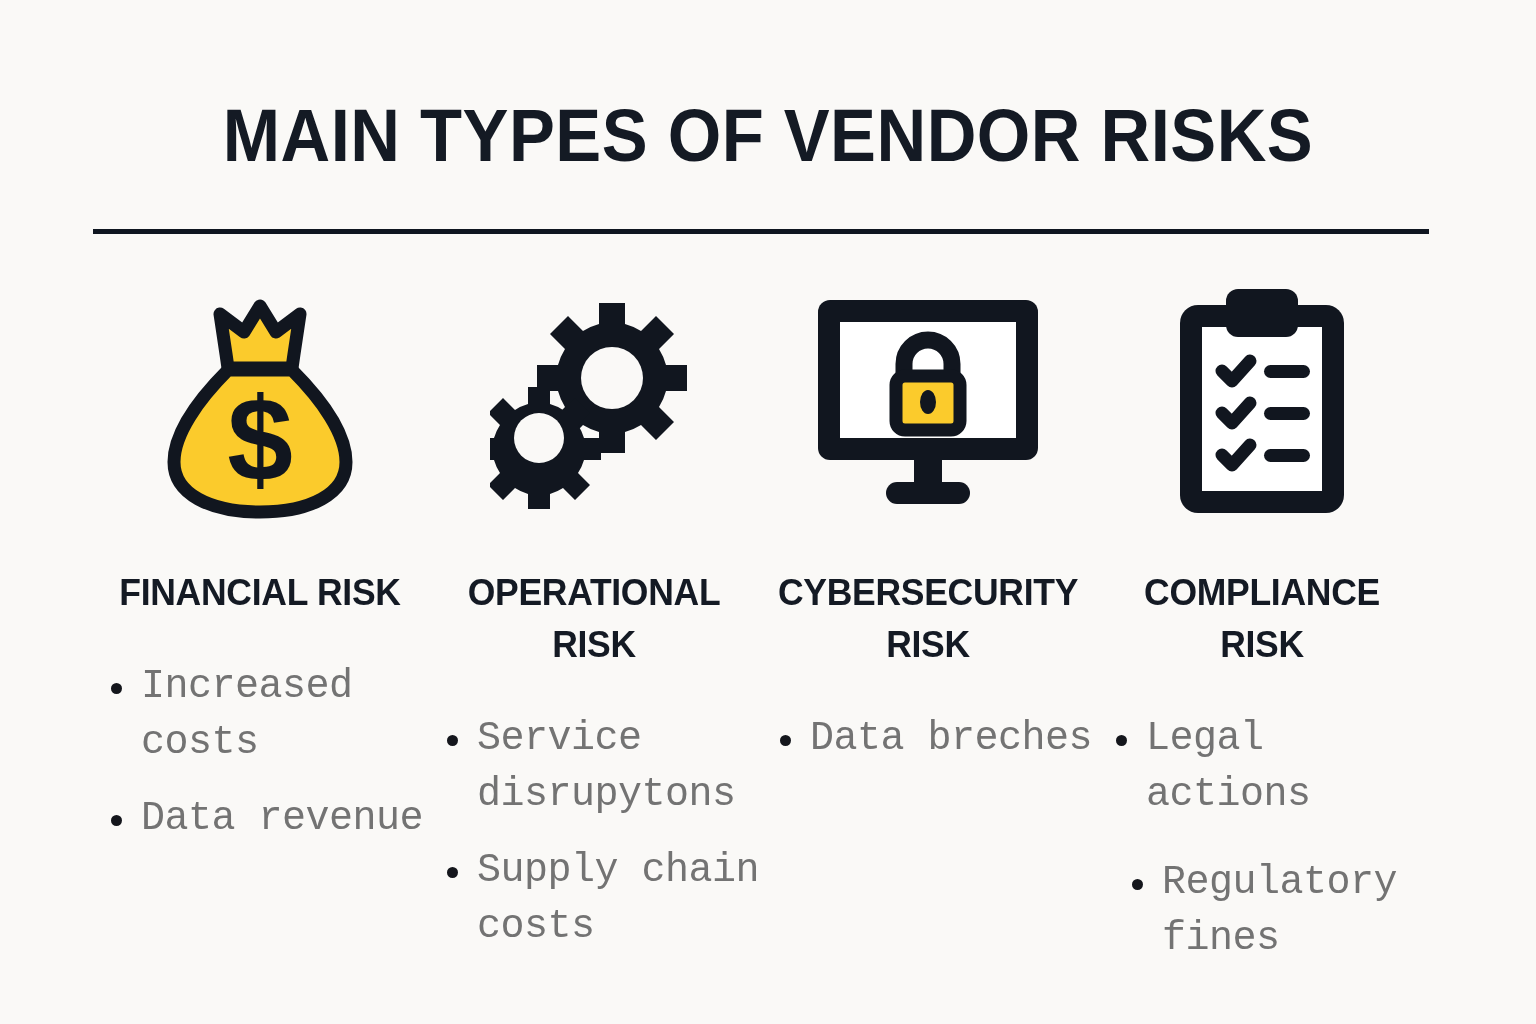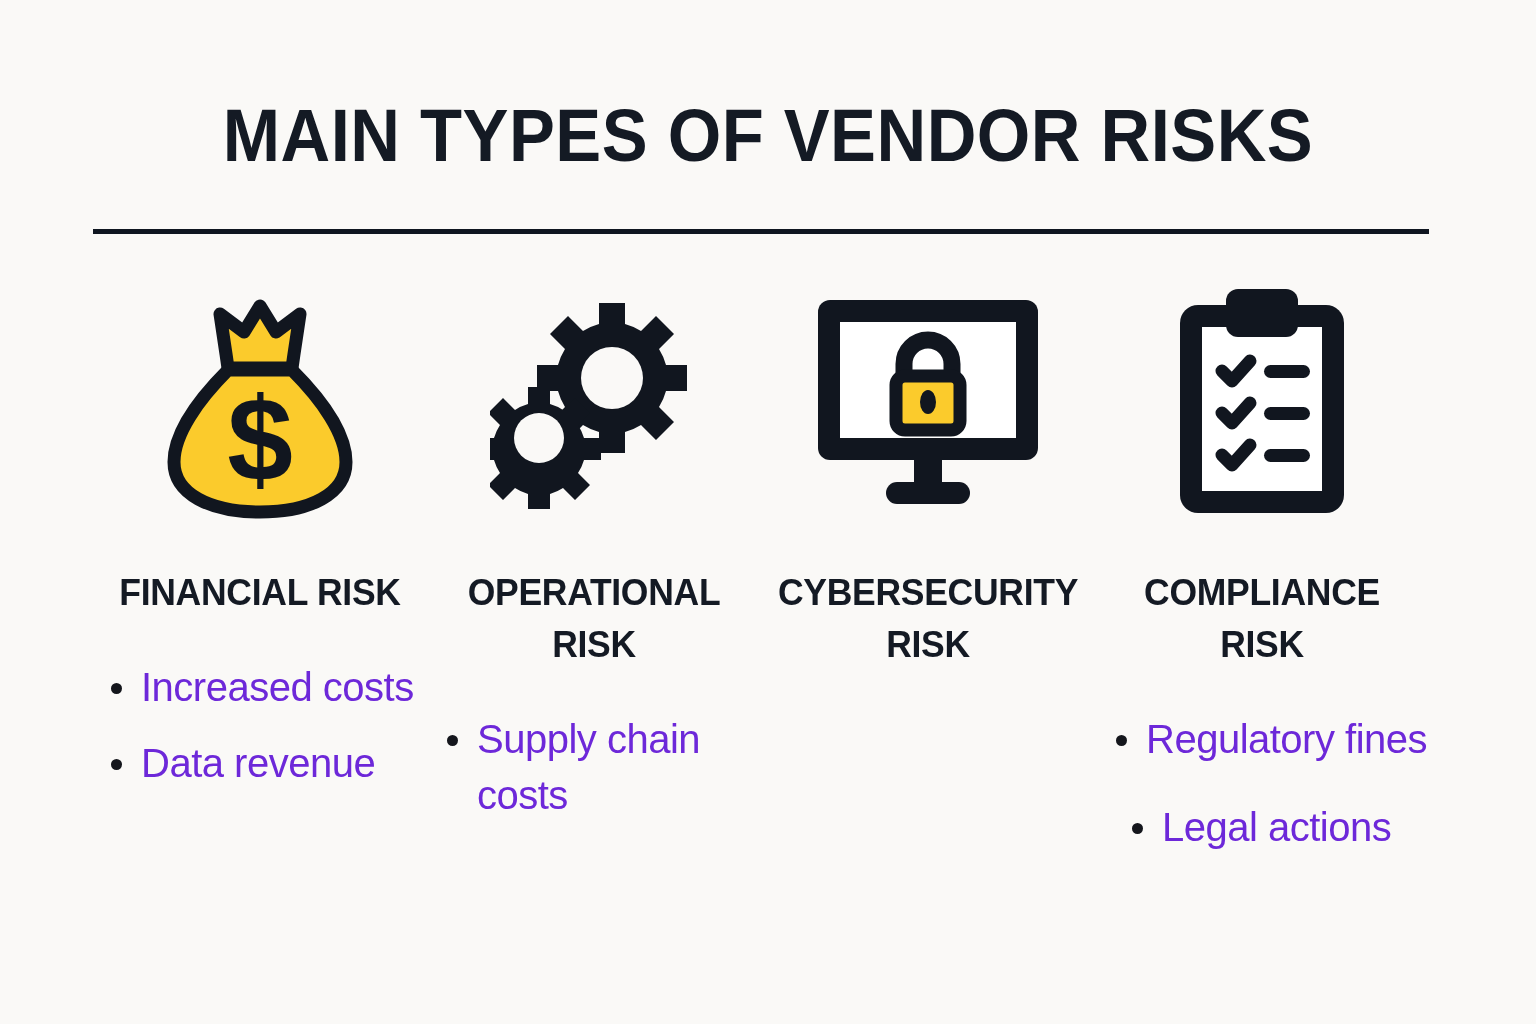--- a/index.html
+++ b/index.html
@@ -85,24 +85,24 @@
     color: #141a24;
     width: 340px;
     transform: scaleX(0.96);
   }
 
   .bullets {
     margin-top: 40px;
     width: 334px;
     padding: 0;
     list-style: none;
-    font-family: Liberation Sans, sans-serif;
+    font-family: Liberation Mono, monospace;
     font-size: 40px;
     line-height: 56px;
-    color: #6d28d9;
+    color: #737373;
   }
 
   .bullets li {
     position: relative;
     padding-left: 42px;
     margin-bottom: 20px;
     letter-spacing: -0.5px;
   }
 
   .bullets li::before {
@@ -169,20 +169,21 @@
             <path d="M50 92 h22 v17 a48 48 0 0 1 13 6 l12-12 15 15 -12 12 a48 48 0 0 1 6 13 h17 v22 h-17
                      a48 48 0 0 1 -6 13 l12 12 -15 15 -12-12 a48 48 0 0 1 -13 6 v17 h-22 v-17
                      a48 48 0 0 1 -13-6 l-12 12 -15-15 12-12 a48 48 0 0 1 -6-13 h-17 v-22 h17
                      a48 48 0 0 1 6-13 l-12-12 15-15 12 12 a48 48 0 0 1 13-6 z" transform="translate(-12,0)"></path>
             <circle cx="49" cy="143" r="25" fill="#faf9f7"></circle>
           </g>
         </svg>
       </div>
       <div class="col-heading">OPERATIONAL RISK</div>
       <ul class="bullets">
+        <li>Service disrupytons</li>
         <li>Supply chain costs</li>
       </ul>
     </div>
 
     <div class="col col-3">
       <div class="icon-wrap">
         <svg width="228" height="212" viewBox="0 0 228 212" aria-hidden="true">
           <g fill="#11161f">
             <rect x="4" y="4" width="220" height="160" rx="12"></rect>
             <rect x="26" y="26" width="176" height="116" fill="#ffffff"></rect>
@@ -190,20 +191,21 @@
             <rect x="72" y="186" width="84" height="22" rx="11"></rect>
           </g>
 
           <path d="M90 86 v-18 a24 24 0 0 1 48 0 v18" fill="none" stroke="#11161f" stroke-width="17"></path>
           <rect x="82" y="80" width="64" height="54" rx="9" fill="#fbcb2c" stroke="#11161f" stroke-width="13"></rect>
           <ellipse cx="114" cy="106" rx="8" ry="12" fill="#11161f"></ellipse>
         </svg>
       </div>
       <div class="col-heading">CYBERSECURITY RISK</div>
       <ul class="bullets">
+        <li>Data breches</li>
       </ul>
     </div>
 
     <div class="col col-4">
       <div class="icon-wrap">
         <svg width="176" height="234" viewBox="0 0 176 234" aria-hidden="true">
           <rect x="6" y="20" width="164" height="208" rx="18" fill="#11161f"></rect>
           <rect x="28" y="42" width="120" height="164" fill="#ffffff"></rect>
           <rect x="52" y="4" width="72" height="48" rx="12" fill="#11161f"></rect>
           <g stroke="#11161f" stroke-width="13" stroke-linecap="round" stroke-linejoin="round" fill="none">
@@ -213,19 +215,19 @@
           </g>
           <g fill="#11161f">
             <rect x="90" y="80" width="46" height="13" rx="6.5"></rect>
             <rect x="90" y="122" width="46" height="13" rx="6.5"></rect>
             <rect x="90" y="164" width="46" height="13" rx="6.5"></rect>
           </g>
         </svg>
       </div>
       <div class="col-heading">COMPLIANCE RISK</div>
       <ul class="bullets">
+        <li>Legal actions</li>
         <li>Regulatory fines</li>
-        <li>Legal actions</li>
       </ul>
     </div>
 
   </div>
 </div>
 
 </body></html>

